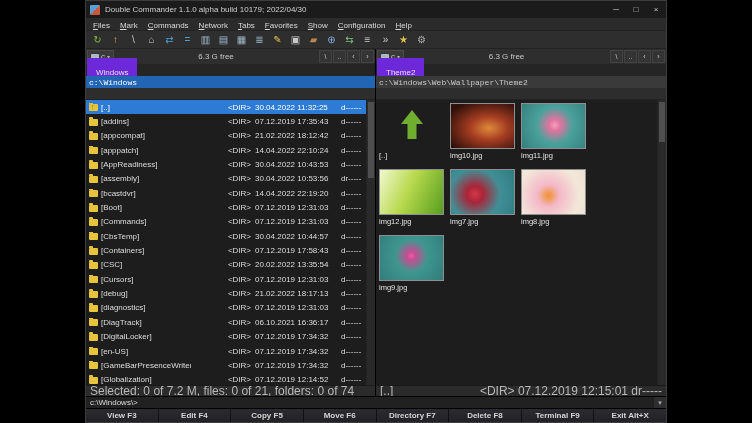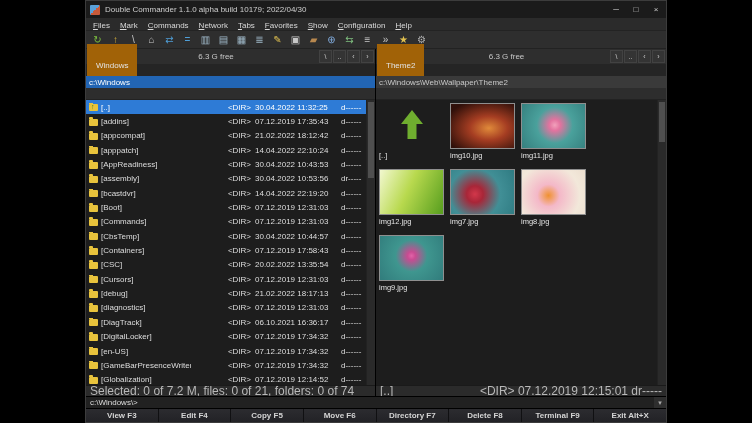--- a/index.html
+++ b/index.html
@@ -41,24 +41,24 @@
     font-size:8px; color:#cccccc; }
   .drive-btn { display:flex; align-items:center; gap:2px; background:#3a3a3a; height:13px;
     padding:0 3px; margin-left:1px; border:1px solid #4a4a4a; }
   .drive-icon { width:8px; height:5px; background:#aeb6bf; border-radius:1px; }
   .drive-caret { font-size:6px; color:#aaa; }
   .free-label { flex:1; text-align:center; font-size:8px; color:#c8c8c8; }
   .drive-right { display:flex; margin-right:1px; }
   .small-btn { min-width:13px; height:13px; display:flex; align-items:center; justify-content:center;
     color:#cccccc; background:#343434; border:1px solid #424242; margin-left:1px; font-size:7px; padding:0 1px; }
   .tabbar { height:12px; flex:none; background:#252525; display:flex; align-items:flex-end; }
-  .tab { background:#a16207; color:#e2e2e2; font-size:8px; line-height:11px; height:11px;
-    padding:16px 9px; margin-left:1px; }
+  .tab { background:#6d28d9; color:#e2e2e2; font-size:8px; line-height:11px; height:11px;
+    padding:9px 9px; margin-left:1px; }
   .pathbar { height:12px; flex:none; display:flex; align-items:center; font-size:8px; padding-left:3px;
-    white-space:nowrap; overflow:hidden; }
+    white-space:nowrap; overflow:hidden;font-family:Liberation Mono, monospace; }
   .pathbar.active { background:var(--active-path,#2265b4); color:#ffffff; }
   .pathbar.inactive { background:#3a3a3a; color:#c9c9c9; }
   .colheader { height:12px; flex:none; background:#2d2d2d; position:relative;
     font-size:7.5px; color:#b8b8b8; border-bottom:1px solid #222; }
   .colheader span { position:absolute; top:16px; padding-left:2px; }
   .colheader span:not(:first-child) { border-left:1px solid #3d3d3d;padding-left:48px; }
   
   .filelist { flex:1; min-height:0; position:relative; overflow:hidden; background:#1d1d1d; }
   .frow { display:grid; grid-template-columns:102px 20px 44px 86px 1fr;
     height:14.35px; align-items:center; font-size:8px; color:#dedede; padding-left:3px; }

